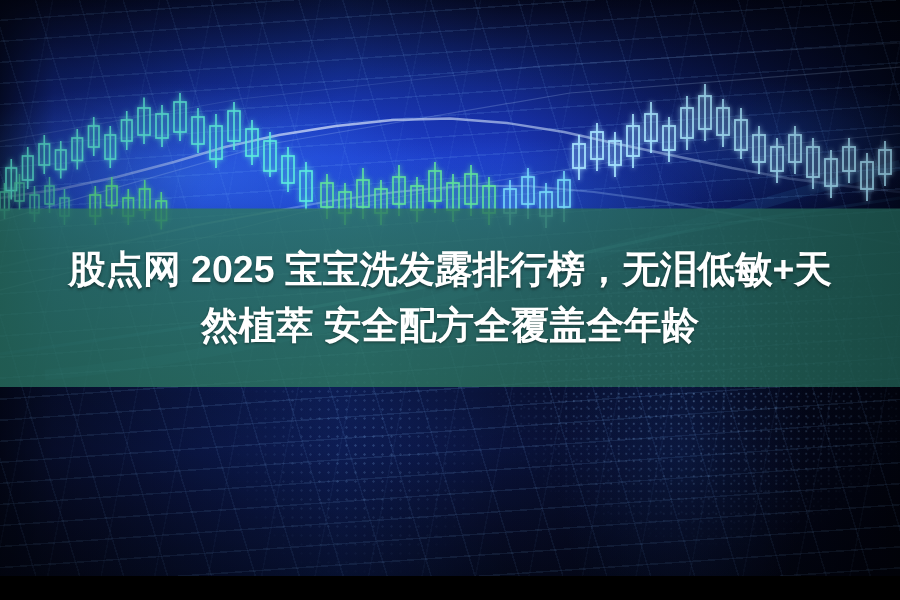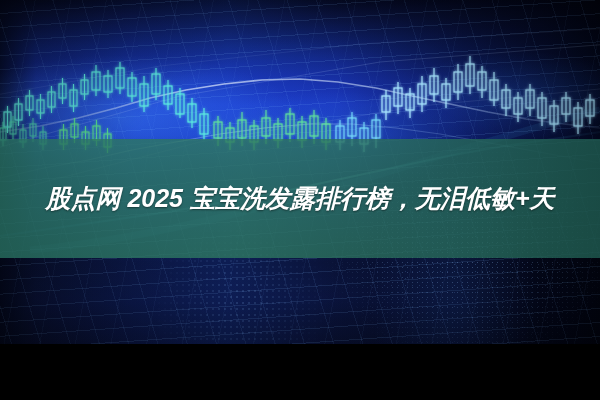--- a/index.html
+++ b/index.html
@@ -3,25 +3,24 @@
 <meta charset="utf-8">
 <style>
   html, body {
     margin: 0;
     padding: 0;
     background: #000;
   }
   #stage {
     position: relative;
     width: 600px;
-    height: 344px;
+    height: 384px;
     overflow: hidden;
     font-family: "Liberation Sans", "DejaVu Sans", sans-serif;
     background: #eab308;
-    font-style: italic;
   }
 
   
   .layer {
     position: absolute;
     left: 0; top: 0;
     width: 600px; height: 400px;
     pointer-events: none;
   }
 
@@ -378,15 +377,16 @@
       </g>
     </svg>
   </div>
 
   <div class="layer" id="globe-dots"></div>
   <div class="layer" id="globe-dots2"></div>
   <div class="layer" id="vignette"></div>
 
   <div id="caption-band">
     <div class="caption-line" id="caption-line-1">股点网 2025 宝宝洗发露排行榜，无泪低敏+天</div>
+    <div class="caption-line" id="caption-line-2">然植萃 安全配方全覆盖全年龄</div>
   </div>
 
 </div>
 
 </body></html>

